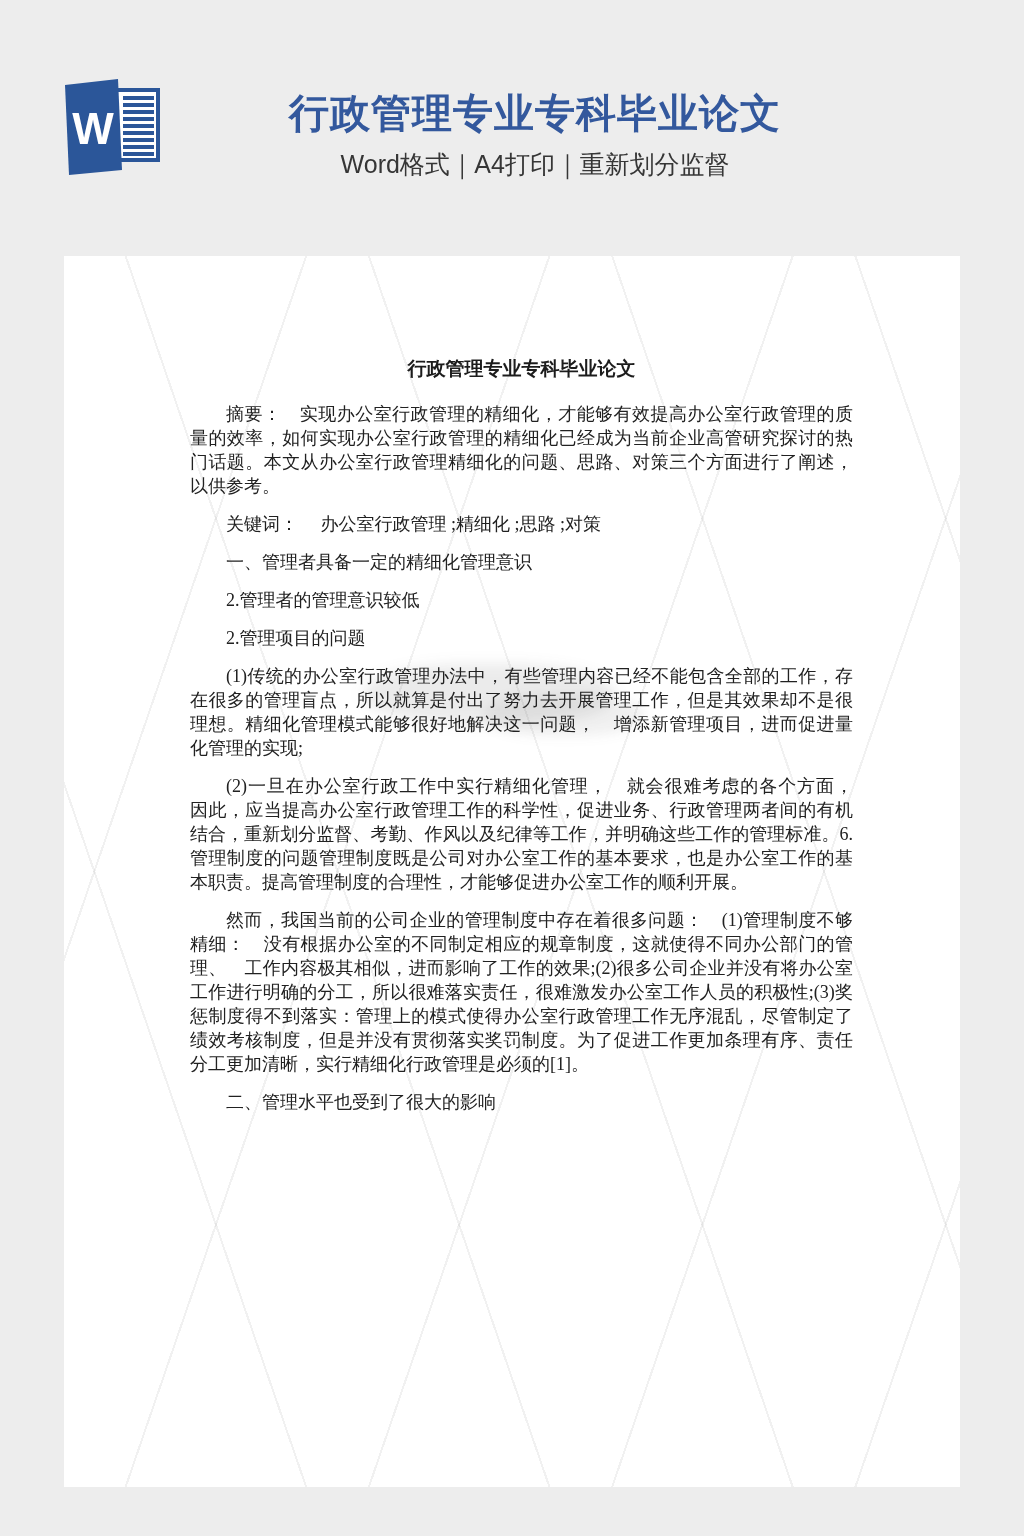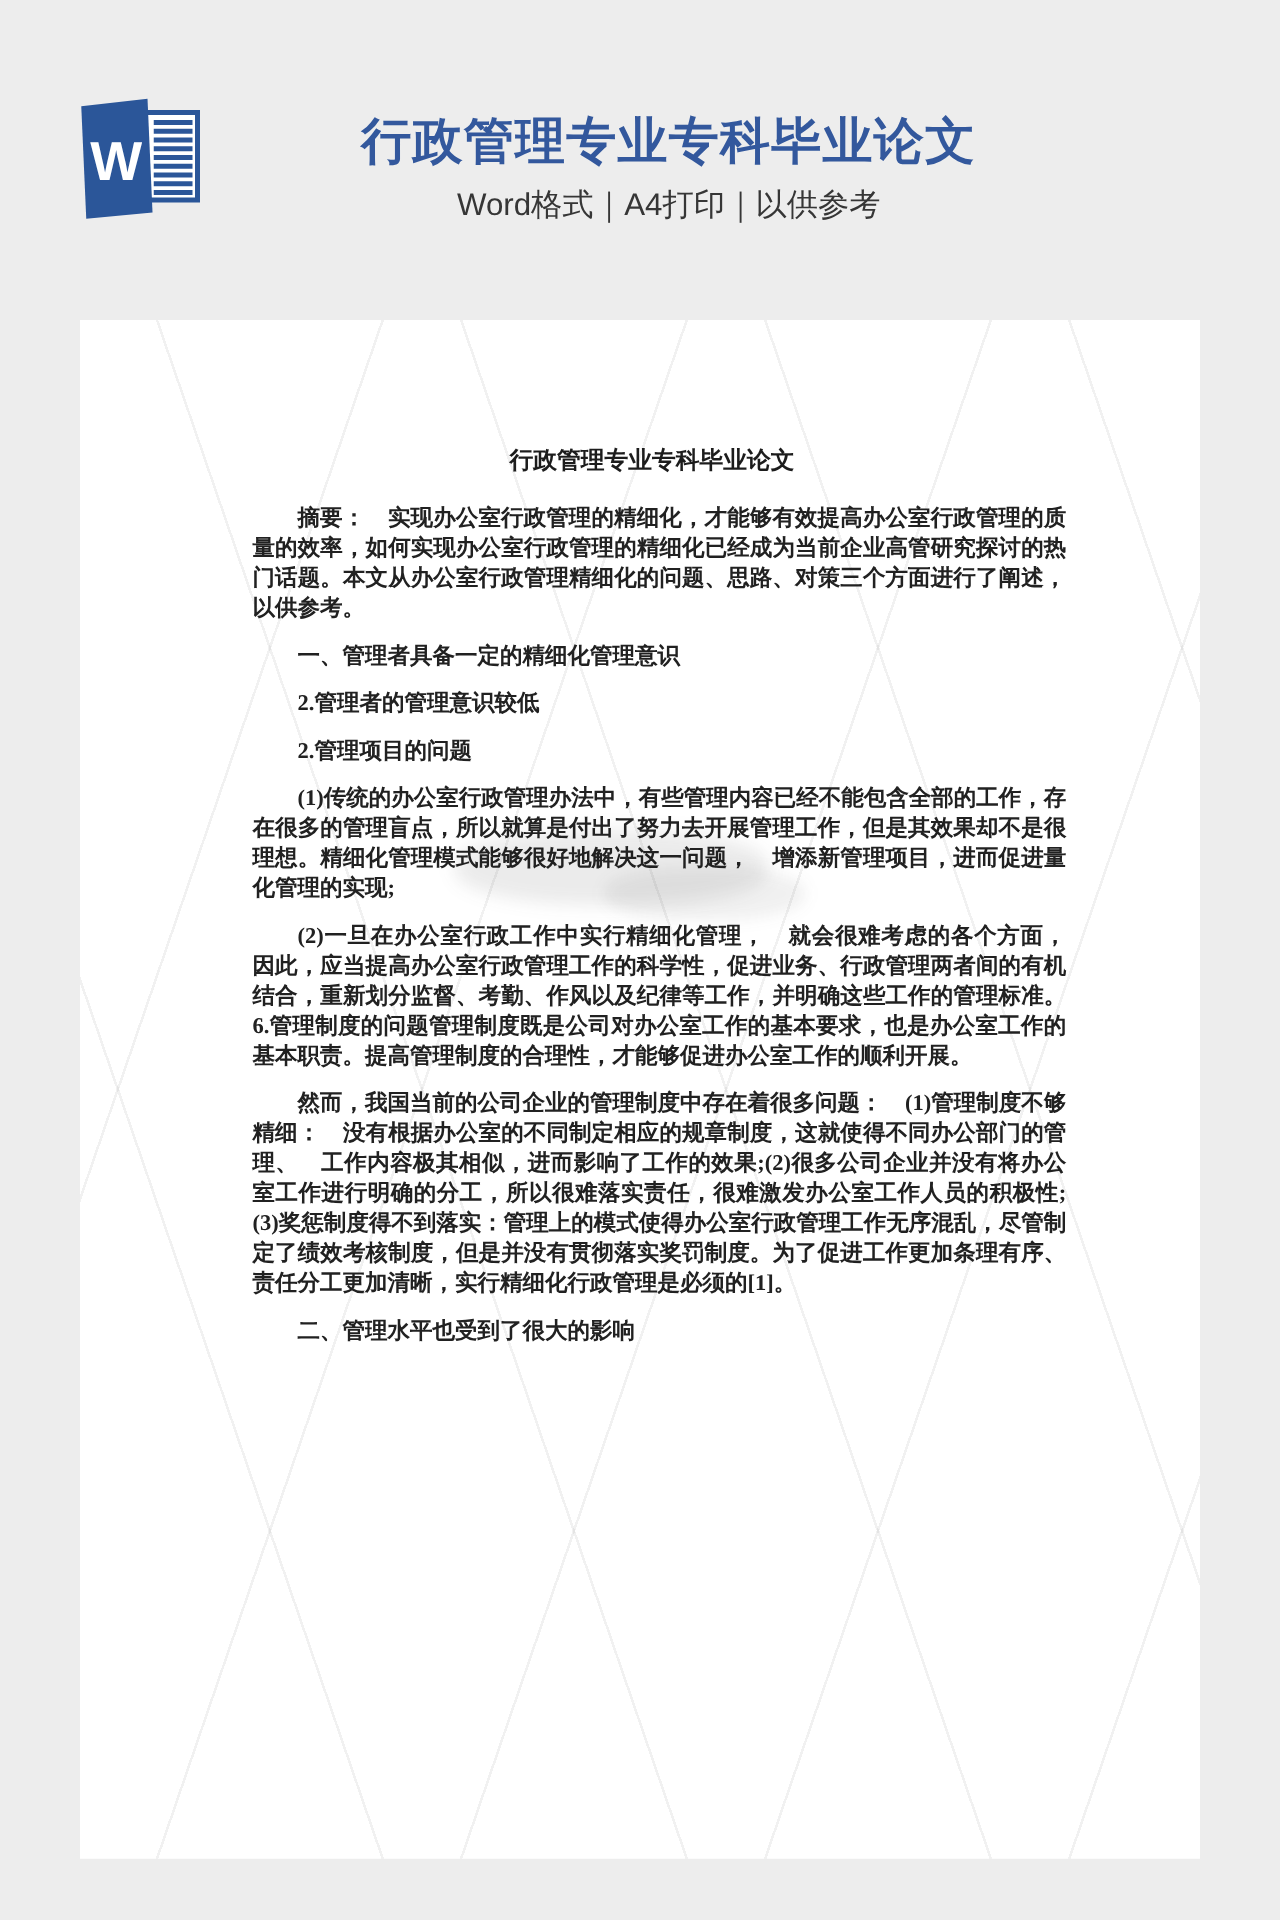--- a/index.html
+++ b/index.html
@@ -80,21 +80,21 @@
   .doc {
     position: relative;
     box-sizing: border-box;
     padding: 100px 107px 0 126px;
     font-family: "Liberation Serif", "DejaVu Serif", serif;
     font-size: 18px;
     line-height: 24px;
     color: #212121;
     text-align: justify;
   }
-  .doc p { margin: 0 0 14px 12px; text-indent: 2em; font-weight: bold; }
+  .doc p { margin: 0 0 14px 0; text-indent: 2em; }
   .doc-title {
     margin: 0 0 20px 0;
     font-size: 19px;
     line-height: 26px;
     font-weight: bold;
     text-align: center;
     text-indent: 0;
     color: #1c1c1c;
   }
 </style>
@@ -118,34 +118,35 @@
         <line x1="63" y1="71" x2="94" y2="71"></line>
         <line x1="63" y1="78" x2="94" y2="78"></line>
       </g>
 
       <polygon points="5,9 58,3 62,94 9,99" fill="#2b5699"></polygon>
       <text x="33" y="68" text-anchor="middle" fill="#ffffff" font-family="Liberation Sans, sans-serif" font-size="44" font-weight="bold">W</text>
     </svg>
 
     <div class="header-text">
       <h1 class="header-title">行政管理专业专科毕业论文</h1>
-      <div class="header-subtitle">Word格式｜A4打印｜以供参考</div>
+      <div class="header-subtitle">Word格式｜A4打印｜重新划分监督</div>
     </div>
   </header>
 
   <main class="page">
     <div class="watermark">
       <div class="wm-blob"></div>
       <div class="wm-blob2"></div>
     </div>
 
     <article class="doc">
       <h2 class="doc-title">行政管理专业专科毕业论文</h2>
 
       <p class="para abstract">摘要：　实现办公室行政管理的精细化，才能够有效提高办公室行政管理的质量的效率，如何实现办公室行政管理的精细化已经成为当前企业高管研究探讨的热门话题。本文从办公室行政管理精细化的问题、思路、对策三个方面进行了阐述，以供参考。</p>
+      <p class="para keywords">关键词：　 办公室行政管理 ;精细化 ;思路 ;对策</p>
       <p class="para heading">一、管理者具备一定的精细化管理意识</p>
       <p class="para subheading">2.管理者的管理意识较低</p>
       <p class="para subheading">2.管理项目的问题</p>
       <p class="para">(1)传统的办公室行政管理办法中，有些管理内容已经不能包含全部的工作，存在很多的管理盲点，所以就算是付出了努力去开展管理工作，但是其效果却不是很理想。精细化管理模式能够很好地解决这一问题，　增添新管理项目，进而促进量化管理的实现;</p>
       <p class="para">(2)一旦在办公室行政工作中实行精细化管理，　就会很难考虑的各个方面，　因此，应当提高办公室行政管理工作的科学性，促进业务、行政管理两者间的有机结合，重新划分监督、考勤、作风以及纪律等工作，并明确这些工作的管理标准。6.管理制度的问题管理制度既是公司对办公室工作的基本要求，也是办公室工作的基本职责。提高管理制度的合理性，才能够促进办公室工作的顺利开展。</p>
       <p class="para">然而，我国当前的公司企业的管理制度中存在着很多问题：　(1)管理制度不够精细：　没有根据办公室的不同制定相应的规章制度，这就使得不同办公部门的管理、　工作内容极其相似，进而影响了工作的效果;(2)很多公司企业并没有将办公室工作进行明确的分工，所以很难落实责任，很难激发办公室工作人员的积极性;(3)奖惩制度得不到落实：管理上的模式使得办公室行政管理工作无序混乱，尽管制定了绩效考核制度，但是并没有贯彻落实奖罚制度。为了促进工作更加条理有序、责任分工更加清晰，实行精细化行政管理是必须的[1]。</p>
       <p class="para heading">二、管理水平也受到了很大的影响</p>
     </article>
   </main>
 

